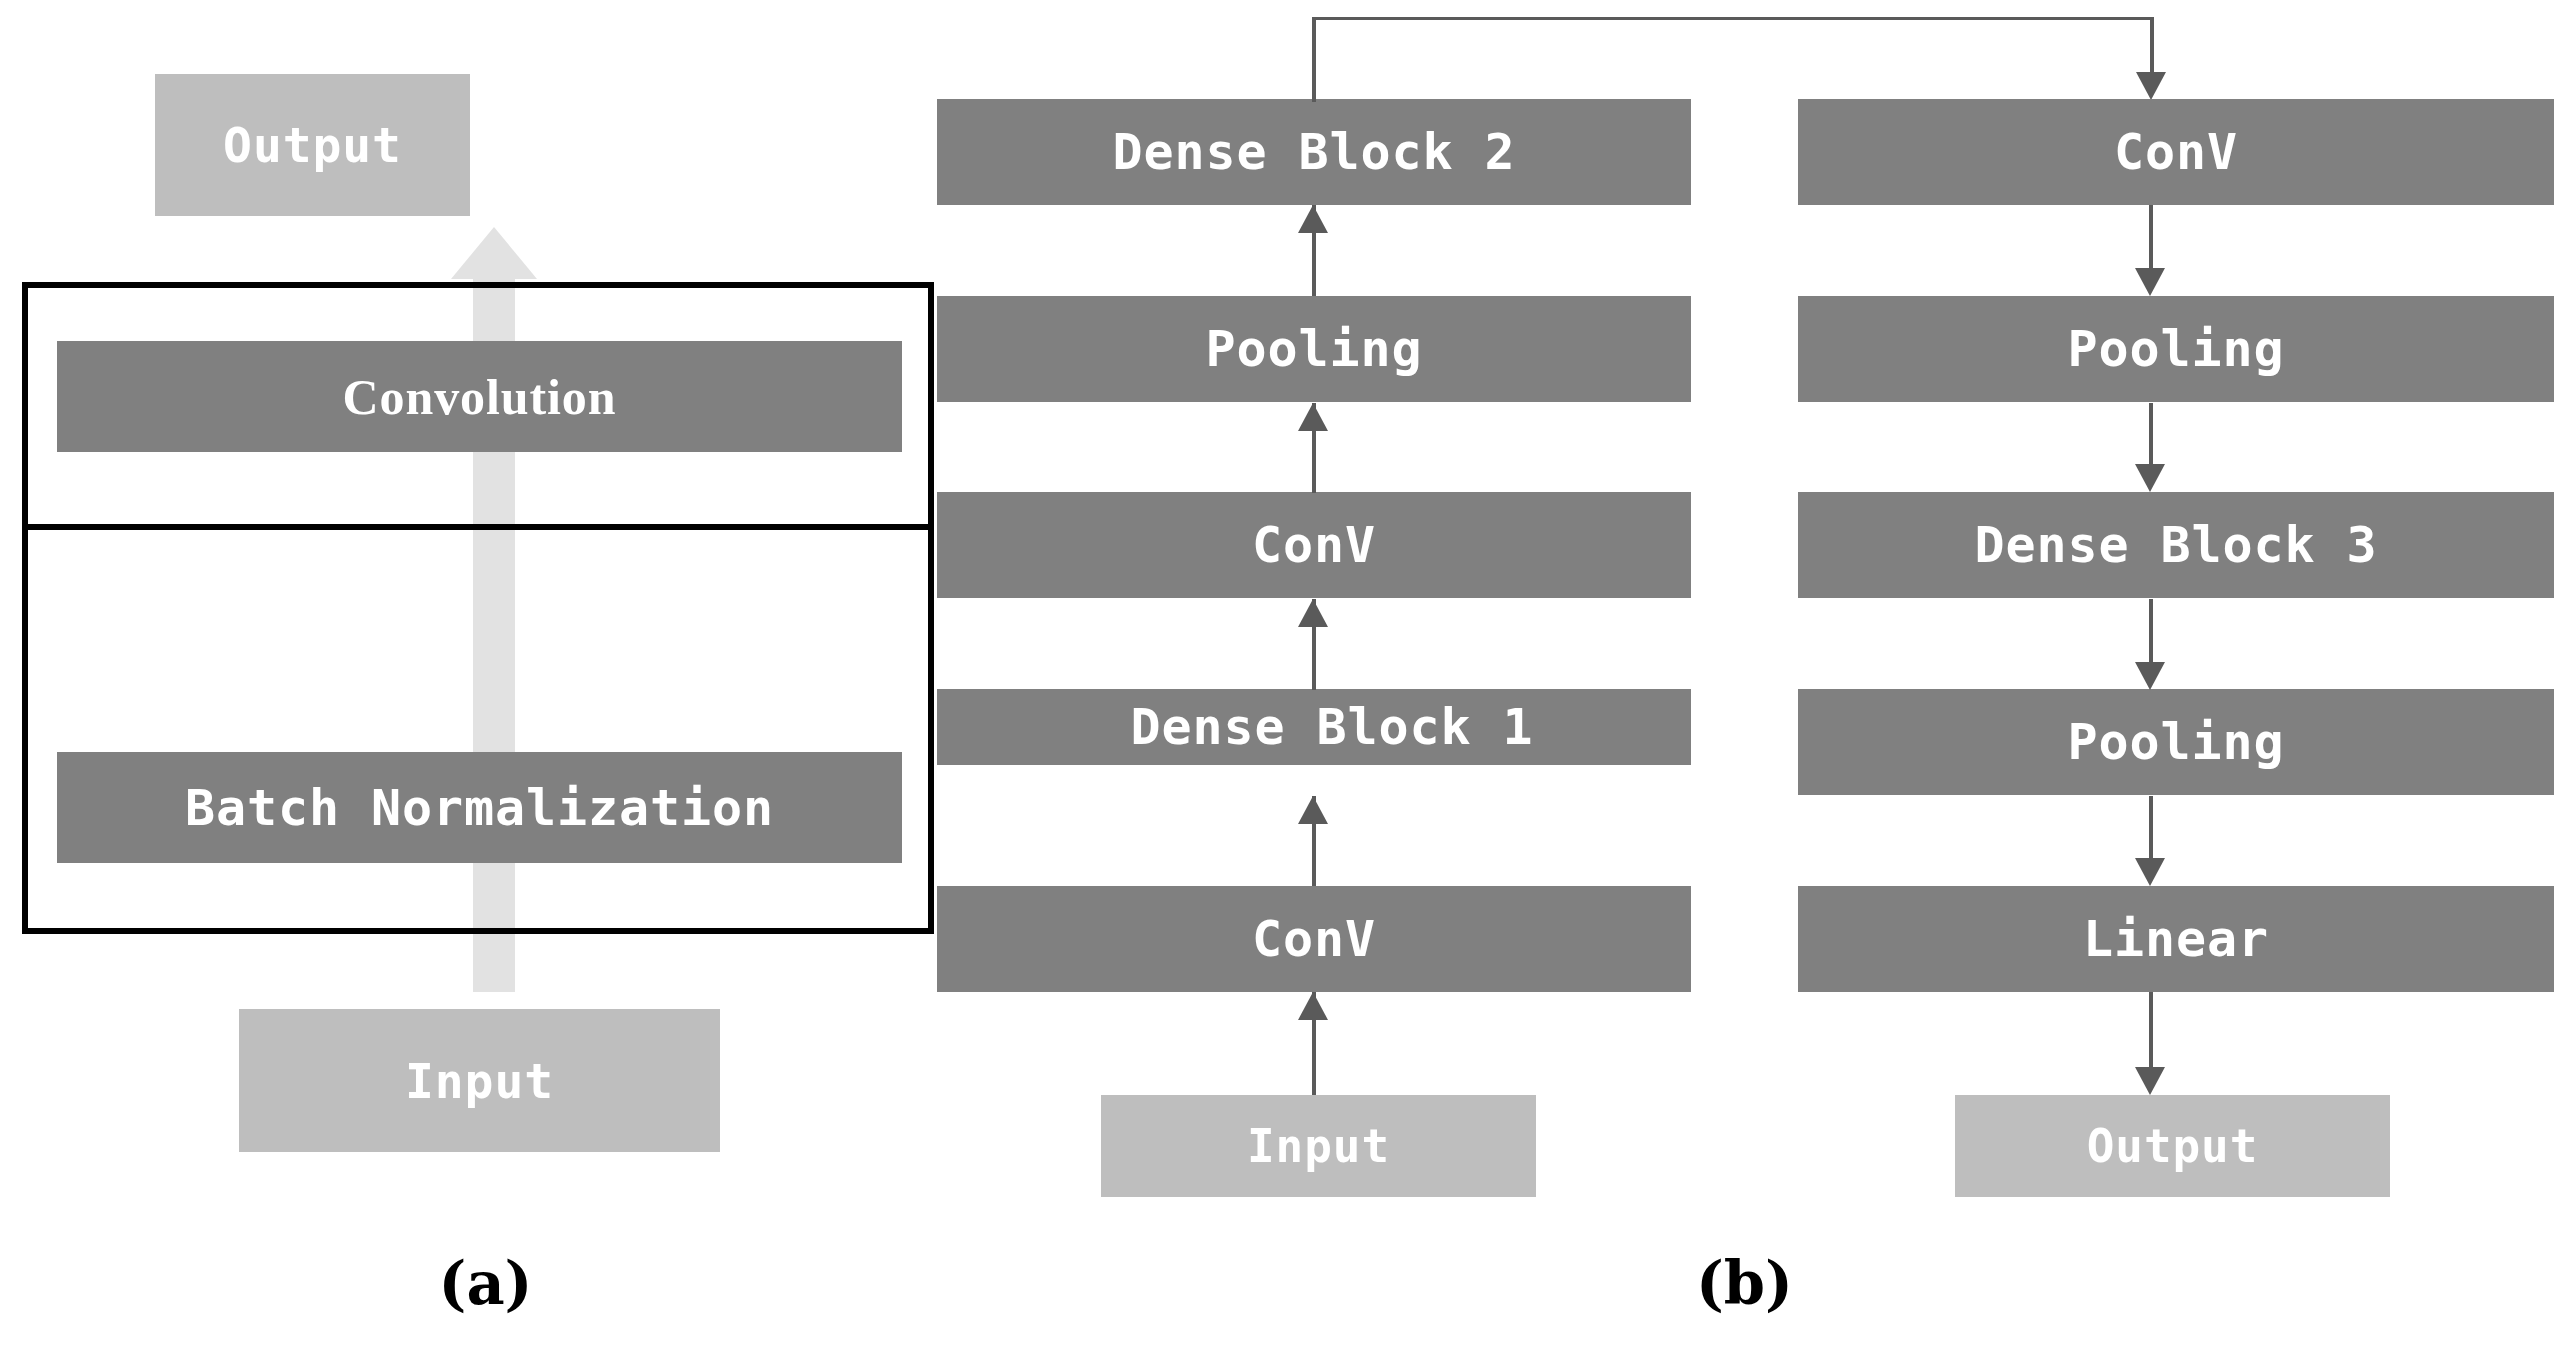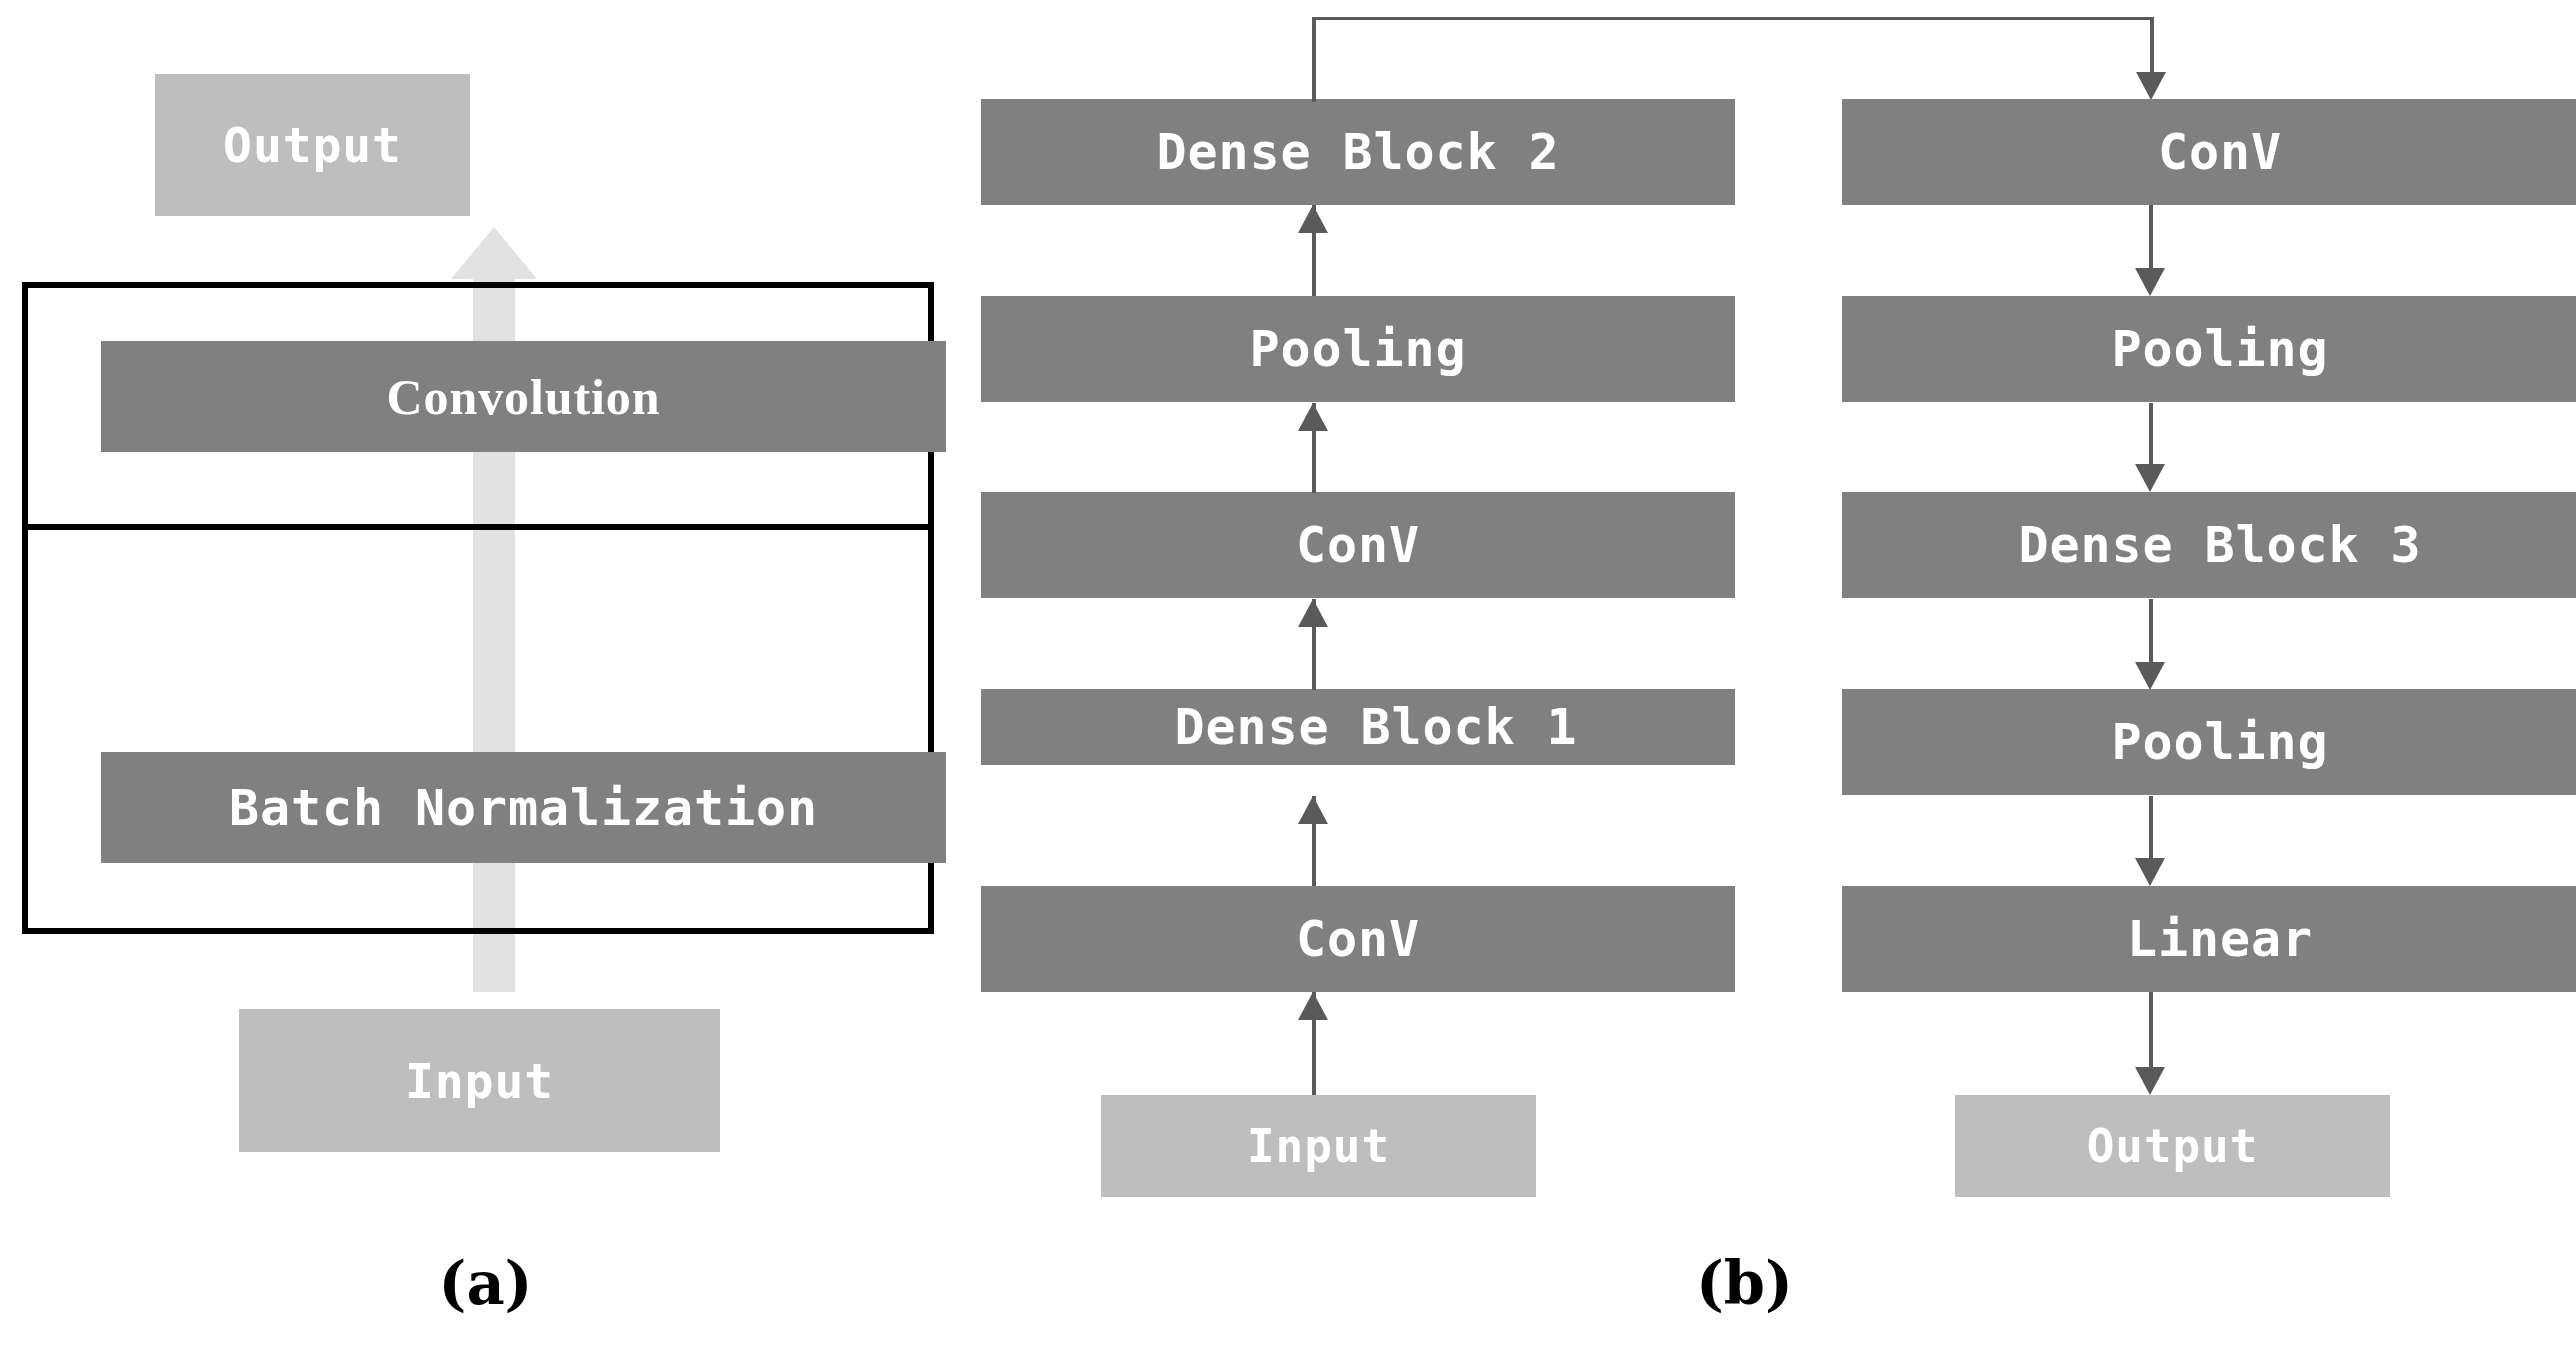--- a/index.html
+++ b/index.html
@@ -23,21 +23,21 @@
     align-items: center;
     justify-content: center;
     color: #ffffff;
     font-family: "DejaVu Sans Mono", monospace;
     font-weight: bold;
     font-size: 50px;
     letter-spacing: 0.9px;
     box-sizing: border-box;
     white-space: nowrap;
   }
-  .block.dark  { background: #808080; margin-left: 44px; }
+  .block.dark  { background: #808080; }
   .block.light { background: #bebebe; }
 
   .frame {
     position: absolute;
     border: 6.5px solid #000000;
     background: transparent;
     box-sizing: border-box;
   }
 
   

